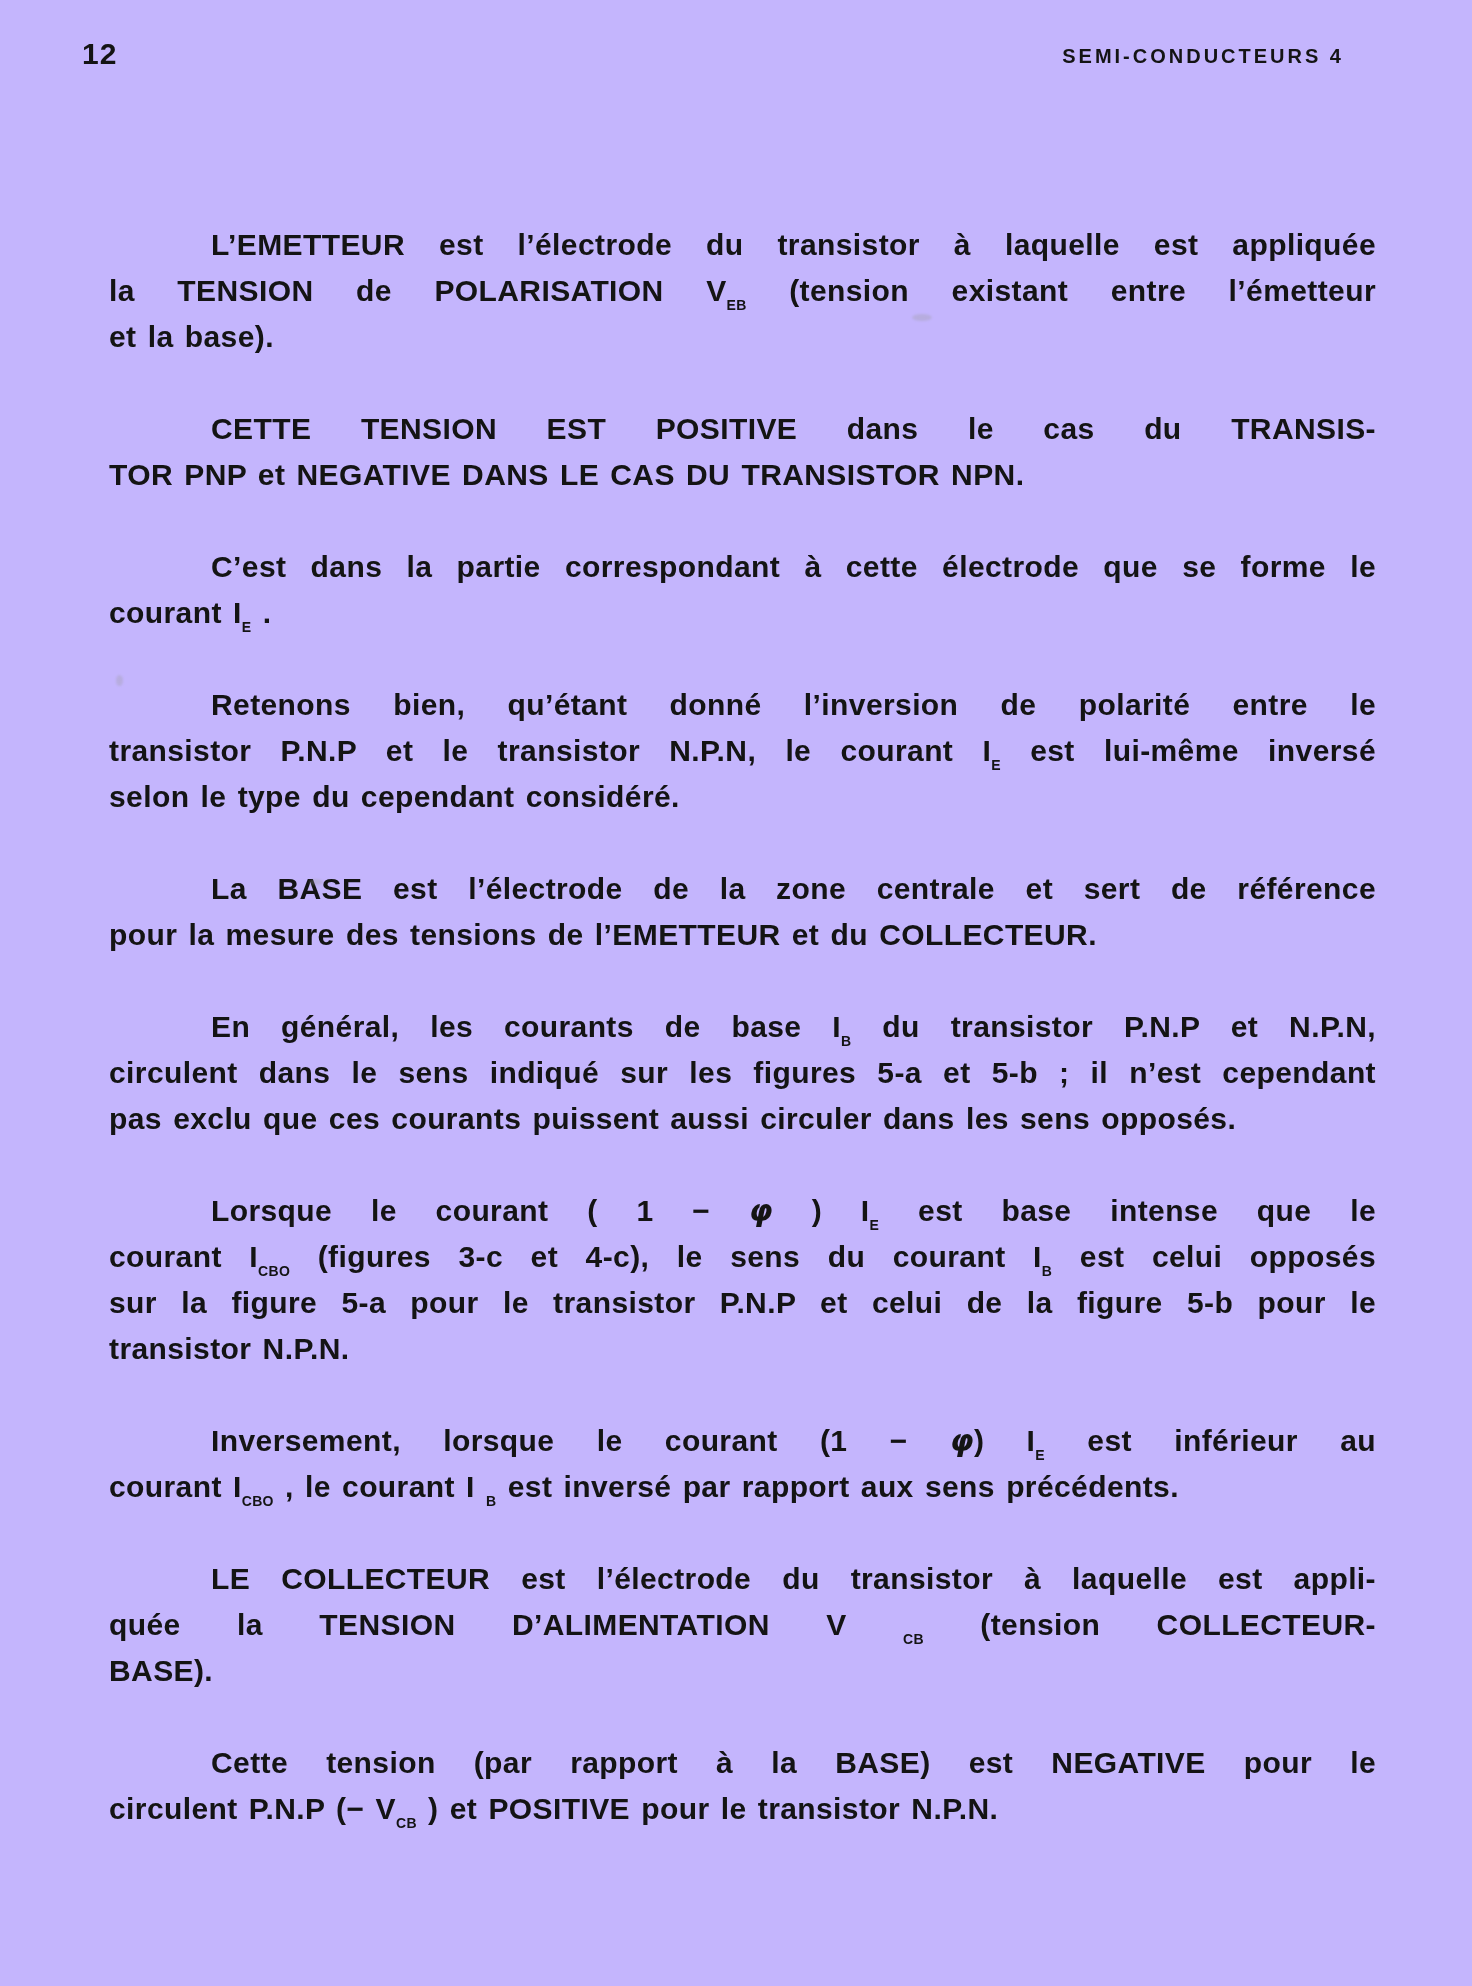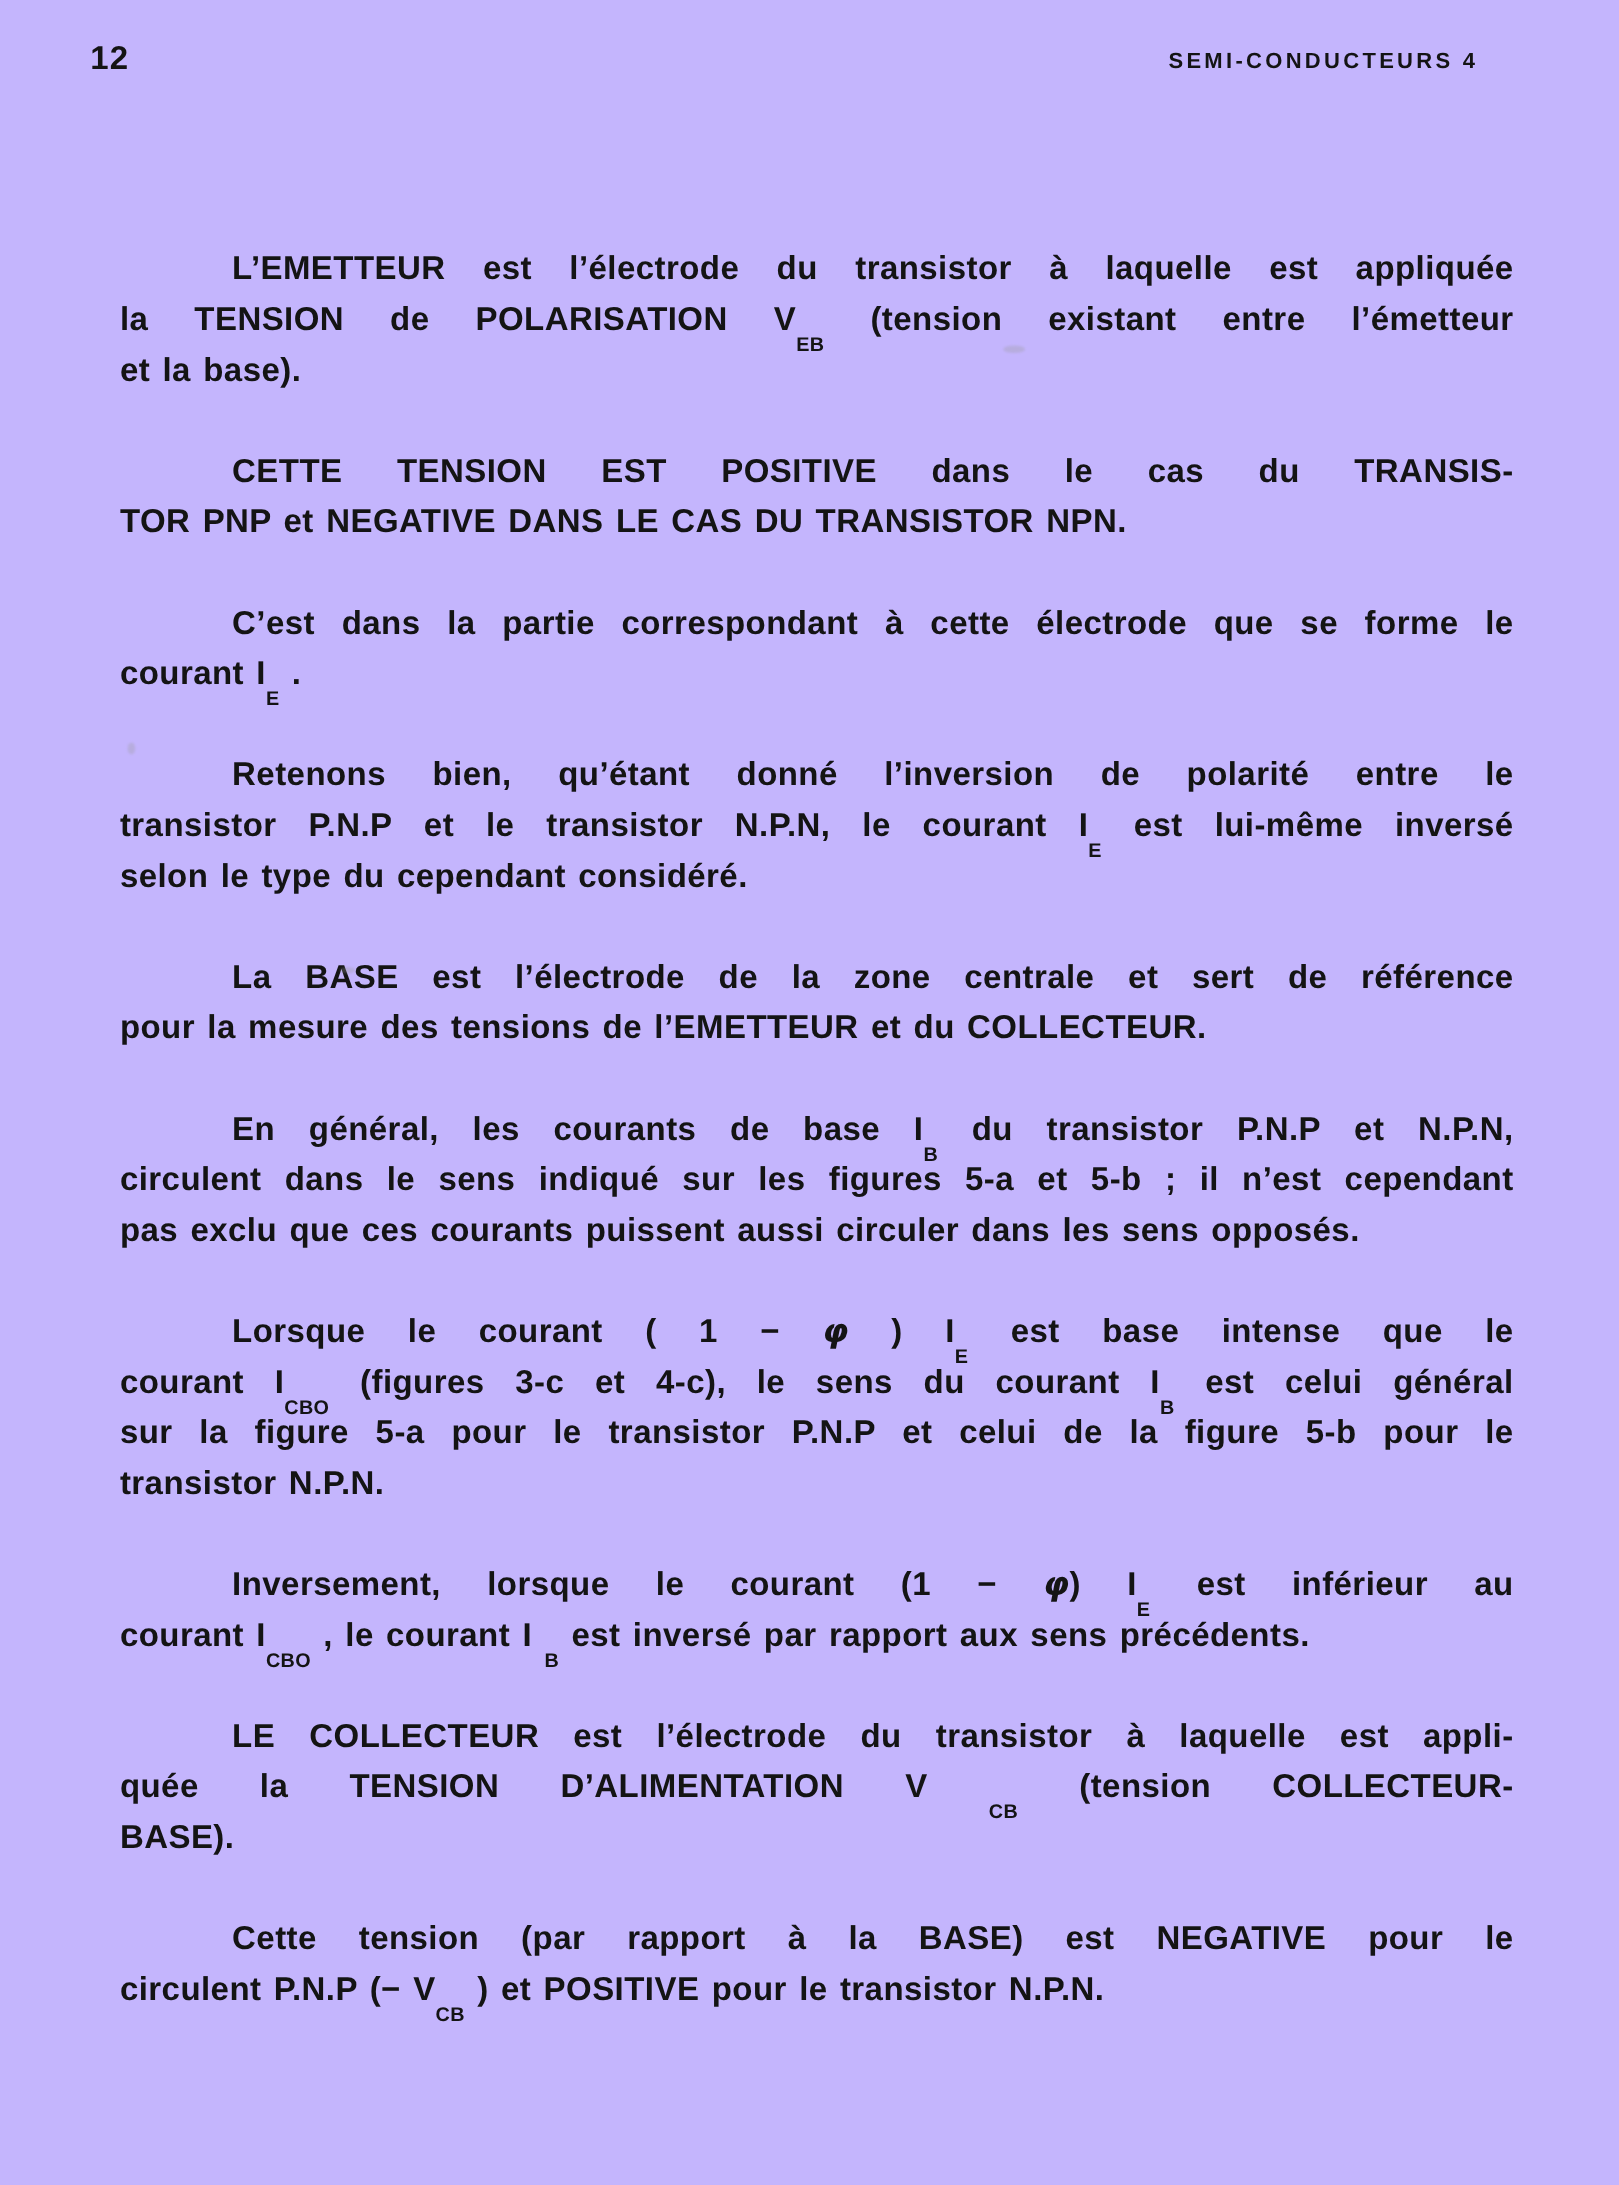--- a/index.html
+++ b/index.html
@@ -14,22 +14,22 @@
   .running-title{position:absolute;right:0;top:2px;font-size:20px;letter-spacing:3px;line-height:48px;white-space:nowrap;}
   .body{position:absolute;top:222px;left:78px;width:1267px;margin-left:31px;}
   .para{margin:0 0 46px 0;}
   .ln{
     height:46px;line-height:46px;font-size:30px;letter-spacing:.4px;word-spacing:2.5px;
     text-align:justify;text-align-last:justify;
   }
   .ln.last{text-align-last:left;}
   .ln.ind{text-indent:102px;}
   .sub{
-    font-size:18px;letter-spacing:.3px;
-    position:relative;top:19px;line-height:0;
+    font-size:14px;letter-spacing:.3px;
+    position:relative;top:9px;line-height:0;
   }
   .phi{font-style:italic;font-family:"DejaVu Sans",sans-serif;}
   .speck{position:absolute;background:#9a9a9a;opacity:.30;border-radius:50%;filter:blur(1px);}
   .s1{left:912px;top:314px;width:20px;height:7px;}
   .s2{left:116px;top:675px;width:7px;height:11px;}
   .s3{left:309px;top:879px;width:14px;height:6px;}
 </style>
 </head>
 <body>
 
@@ -70,21 +70,21 @@
     </div>
 
     <div class="para">
       <div class="ln ind"><span>En général, les courants de base I</span><span class="sub">B</span><span> du transistor P.N.P et N.P.N,</span></div>
       <div class="ln"><span>circulent dans le sens indiqué sur les figures 5-a et 5-b ; il n’est cependant</span></div>
       <div class="ln last"><span>pas exclu que ces courants puissent aussi circuler dans les sens opposés.</span></div>
     </div>
 
     <div class="para">
       <div class="ln ind"><span>Lorsque le courant ( 1 − </span><span class="phi">φ</span><span> ) I</span><span class="sub">E</span><span> est base intense que le</span></div>
-      <div class="ln"><span>courant I</span><span class="sub">CBO</span><span> (figures 3-c et 4-c), le sens du courant I</span><span class="sub">B</span><span> est celui général</span></div>
+      <div class="ln"><span>courant I</span><span class="sub">CBO</span><span> (figures 3-c et 4-c), le sens du courant I</span><span class="sub">B</span><span> est celui opposés</span></div>
       <div class="ln"><span>sur la figure 5-a pour le transistor P.N.P et celui de la figure 5-b pour le</span></div>
       <div class="ln last"><span>transistor N.P.N.</span></div>
     </div>
 
     <div class="para">
       <div class="ln ind"><span>Inversement, lorsque le courant (1 − </span><span class="phi">φ</span><span>) I</span><span class="sub">E</span><span> est inférieur au</span></div>
       <div class="ln last"><span>courant I</span><span class="sub">CBO</span><span> , le courant I </span><span class="sub">B</span><span> est inversé par rapport aux sens précédents.</span></div>
     </div>
 
     <div class="para">

